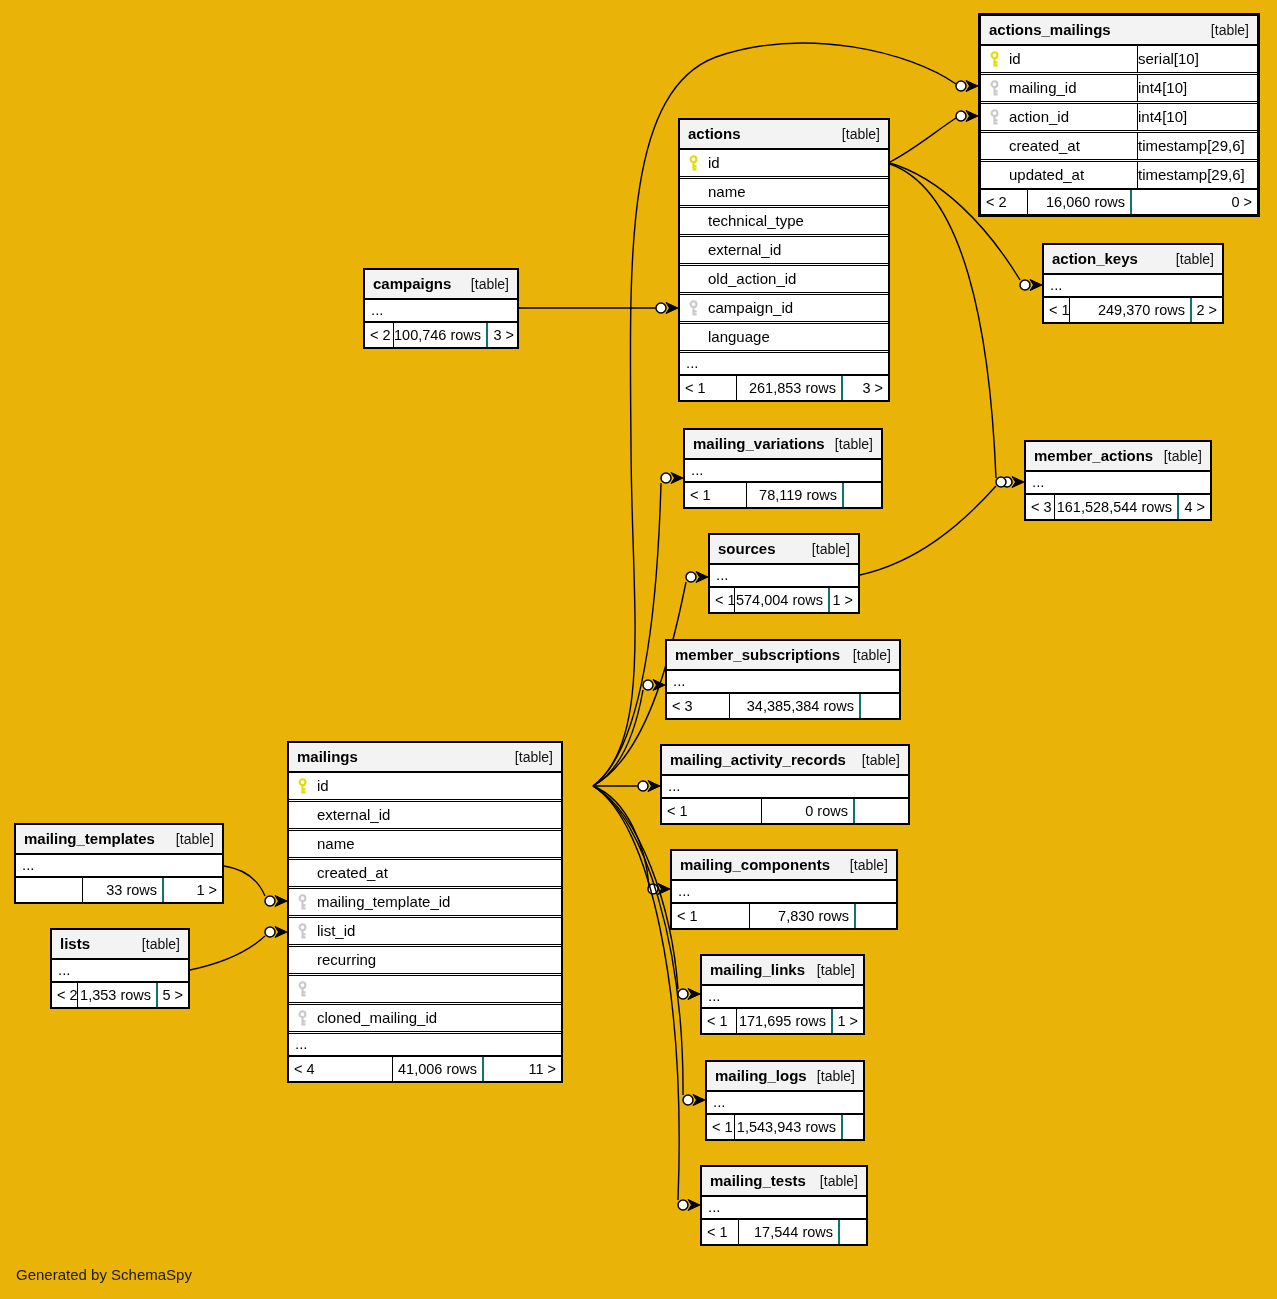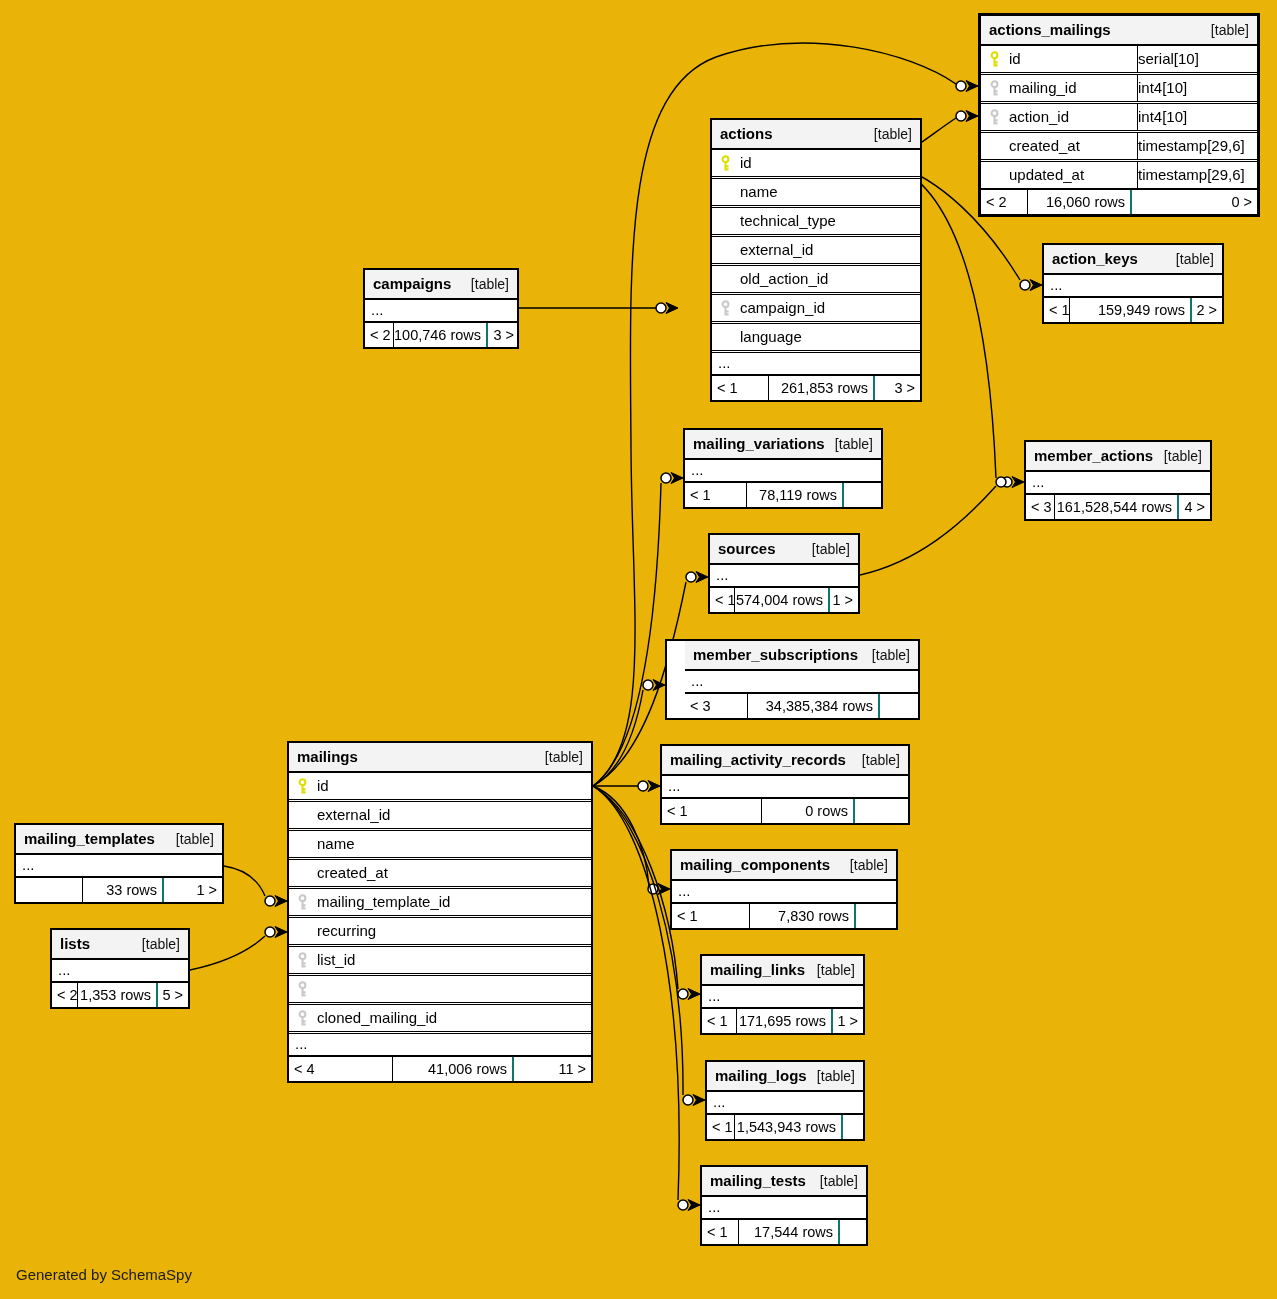--- a/index.html
+++ b/index.html
@@ -165,21 +165,21 @@
           <span class="kcell"></span>
           <span class="cname">updated_at</span>
           <span class="ctype" style="width: 120px;">timestamp[29,6]</span>
         </div>
         <div class="tfoot">
           <span class="fl" style="width: 47px;">&lt; 2</span>
           <span class="fc">16,060 rows</span>
           <span class="fr" style="width: 125px;">0 &gt;</span>
         </div>
       </div>
-      <div class="tbox" style="left: 678px; top: 118px; width: 212px; margin-left: 32px;">
+      <div class="tbox" style="left: 678px; top: 118px; width: 212px;">
         <div class="thead">
           <span class="tname">actions</span>
           <span class="ttag">[table]</span>
         </div>
         <div class="trow">
           <span class="kcell">
             <svg width="11" height="17" viewBox="0 0 11 17">
               <circle cx="5.5" cy="4.2" r="2.9" fill="none" stroke="#dede00" stroke-width="2.1"></circle>
               <path d="M5.5,7.2 L5.5,15.5 M5.5,11.4 L8.6,11.4 M5.5,14.4 L8.6,14.4" fill="none" stroke="#dede00" stroke-width="2.1"></path>
             </svg>
@@ -235,21 +235,21 @@
         </div>
       </div>
       <div class="tbox" style="left: 1042px; top: 243px; width: 182px;">
         <div class="thead">
           <span class="tname">action_keys</span>
           <span class="ttag">[table]</span>
         </div>
         <div class="tellipsis">...</div>
         <div class="tfoot">
           <span class="fl" style="width: 26px;">&lt; 1</span>
-          <span class="fc">159,949 rows</span>
+          <span class="fc">249,370 rows</span>
           <span class="fr" style="width: 30px;">2 &gt;</span>
         </div>
       </div>
       <div class="tbox" style="left: 683px; top: 428px; width: 200px;">
         <div class="thead">
           <span class="tname">mailing_variations</span>
           <span class="ttag">[table]</span>
         </div>
         <div class="tellipsis">...</div>
         <div class="tfoot">
@@ -275,21 +275,21 @@
           <span class="tname">sources</span>
           <span class="ttag">[table]</span>
         </div>
         <div class="tellipsis">...</div>
         <div class="tfoot">
           <span class="fl" style="width: 25px;">&lt; 1</span>
           <span class="fc">574,004 rows</span>
           <span class="fr" style="width: 28px;">1 &gt;</span>
         </div>
       </div>
-      <div class="tbox" style="left: 665px; top: 639px; width: 255px; padding-left: 18px;">
+      <div class="tbox" style="left: 665px; top: 639px; width: 236px;">
         <div class="thead">
           <span class="tname">member_subscriptions</span>
           <span class="ttag">[table]</span>
         </div>
         <div class="tellipsis">...</div>
         <div class="tfoot">
           <span class="fl" style="width: 63px;">&lt; 3</span>
           <span class="fc">34,385,384 rows</span>
           <span class="fr" style="width: 38px;"></span>
         </div>
@@ -299,21 +299,21 @@
           <span class="tname">mailing_activity_records</span>
           <span class="ttag">[table]</span>
         </div>
         <div class="tellipsis">...</div>
         <div class="tfoot">
           <span class="fl" style="width: 100px;">&lt; 1</span>
           <span class="fc">0 rows</span>
           <span class="fr" style="width: 53px;"></span>
         </div>
       </div>
-      <div class="tbox" style="left: 287px; top: 741px; width: 306px;">
+      <div class="tbox" style="left: 287px; top: 741px; width: 276px;">
         <div class="thead">
           <span class="tname">mailings</span>
           <span class="ttag">[table]</span>
         </div>
         <div class="trow">
           <span class="kcell">
             <svg width="11" height="17" viewBox="0 0 11 17">
               <circle cx="5.5" cy="4.2" r="2.9" fill="none" stroke="#dede00" stroke-width="2.1"></circle>
               <path d="M5.5,7.2 L5.5,15.5 M5.5,11.4 L8.6,11.4 M5.5,14.4 L8.6,14.4" fill="none" stroke="#dede00" stroke-width="2.1"></path>
             </svg>
@@ -335,31 +335,31 @@
         <div class="trow">
           <span class="kcell">
             <svg width="11" height="17" viewBox="0 0 11 17">
               <circle cx="5.5" cy="4.2" r="2.9" fill="none" stroke="#c9c9c9" stroke-width="2.1"></circle>
               <path d="M5.5,7.2 L5.5,15.5 M5.5,11.4 L8.6,11.4 M5.5,14.4 L8.6,14.4" fill="none" stroke="#c9c9c9" stroke-width="2.1"></path>
             </svg>
           </span>
           <span class="cname">mailing_template_id</span>
         </div>
         <div class="trow">
+          <span class="kcell">
+            <svg width="11" height="17" viewBox="0 0 11 17">
+              <circle cx="5.5" cy="4.2" r="2.9" fill="none" stroke="#c9c9c9" stroke-width="2.1"></circle>
+              <path d="M5.5,7.2 L5.5,15.5 M5.5,11.4 L8.6,11.4 M5.5,14.4 L8.6,14.4" fill="none" stroke="#c9c9c9" stroke-width="2.1"></path>
+            </svg>
+          </span>
+          <span class="cname">list_id</span>
+        </div>
+        <div class="trow">
           <span class="kcell"></span>
           <span class="cname">recurring</span>
-        </div>
-        <div class="trow">
-          <span class="kcell">
-            <svg width="11" height="17" viewBox="0 0 11 17">
-              <circle cx="5.5" cy="4.2" r="2.9" fill="none" stroke="#c9c9c9" stroke-width="2.1"></circle>
-              <path d="M5.5,7.2 L5.5,15.5 M5.5,11.4 L8.6,11.4 M5.5,14.4 L8.6,14.4" fill="none" stroke="#c9c9c9" stroke-width="2.1"></path>
-            </svg>
-          </span>
-          <span class="cname">list_id</span>
         </div>
         <div class="trow">
           <span class="kcell">
             <svg width="11" height="17" viewBox="0 0 11 17">
               <circle cx="5.5" cy="4.2" r="2.9" fill="none" stroke="#c9c9c9" stroke-width="2.1"></circle>
               <path d="M5.5,7.2 L5.5,15.5 M5.5,11.4 L8.6,11.4 M5.5,14.4 L8.6,14.4" fill="none" stroke="#c9c9c9" stroke-width="2.1"></path>
             </svg>
           </span>
         </div>
         <div class="trow">

